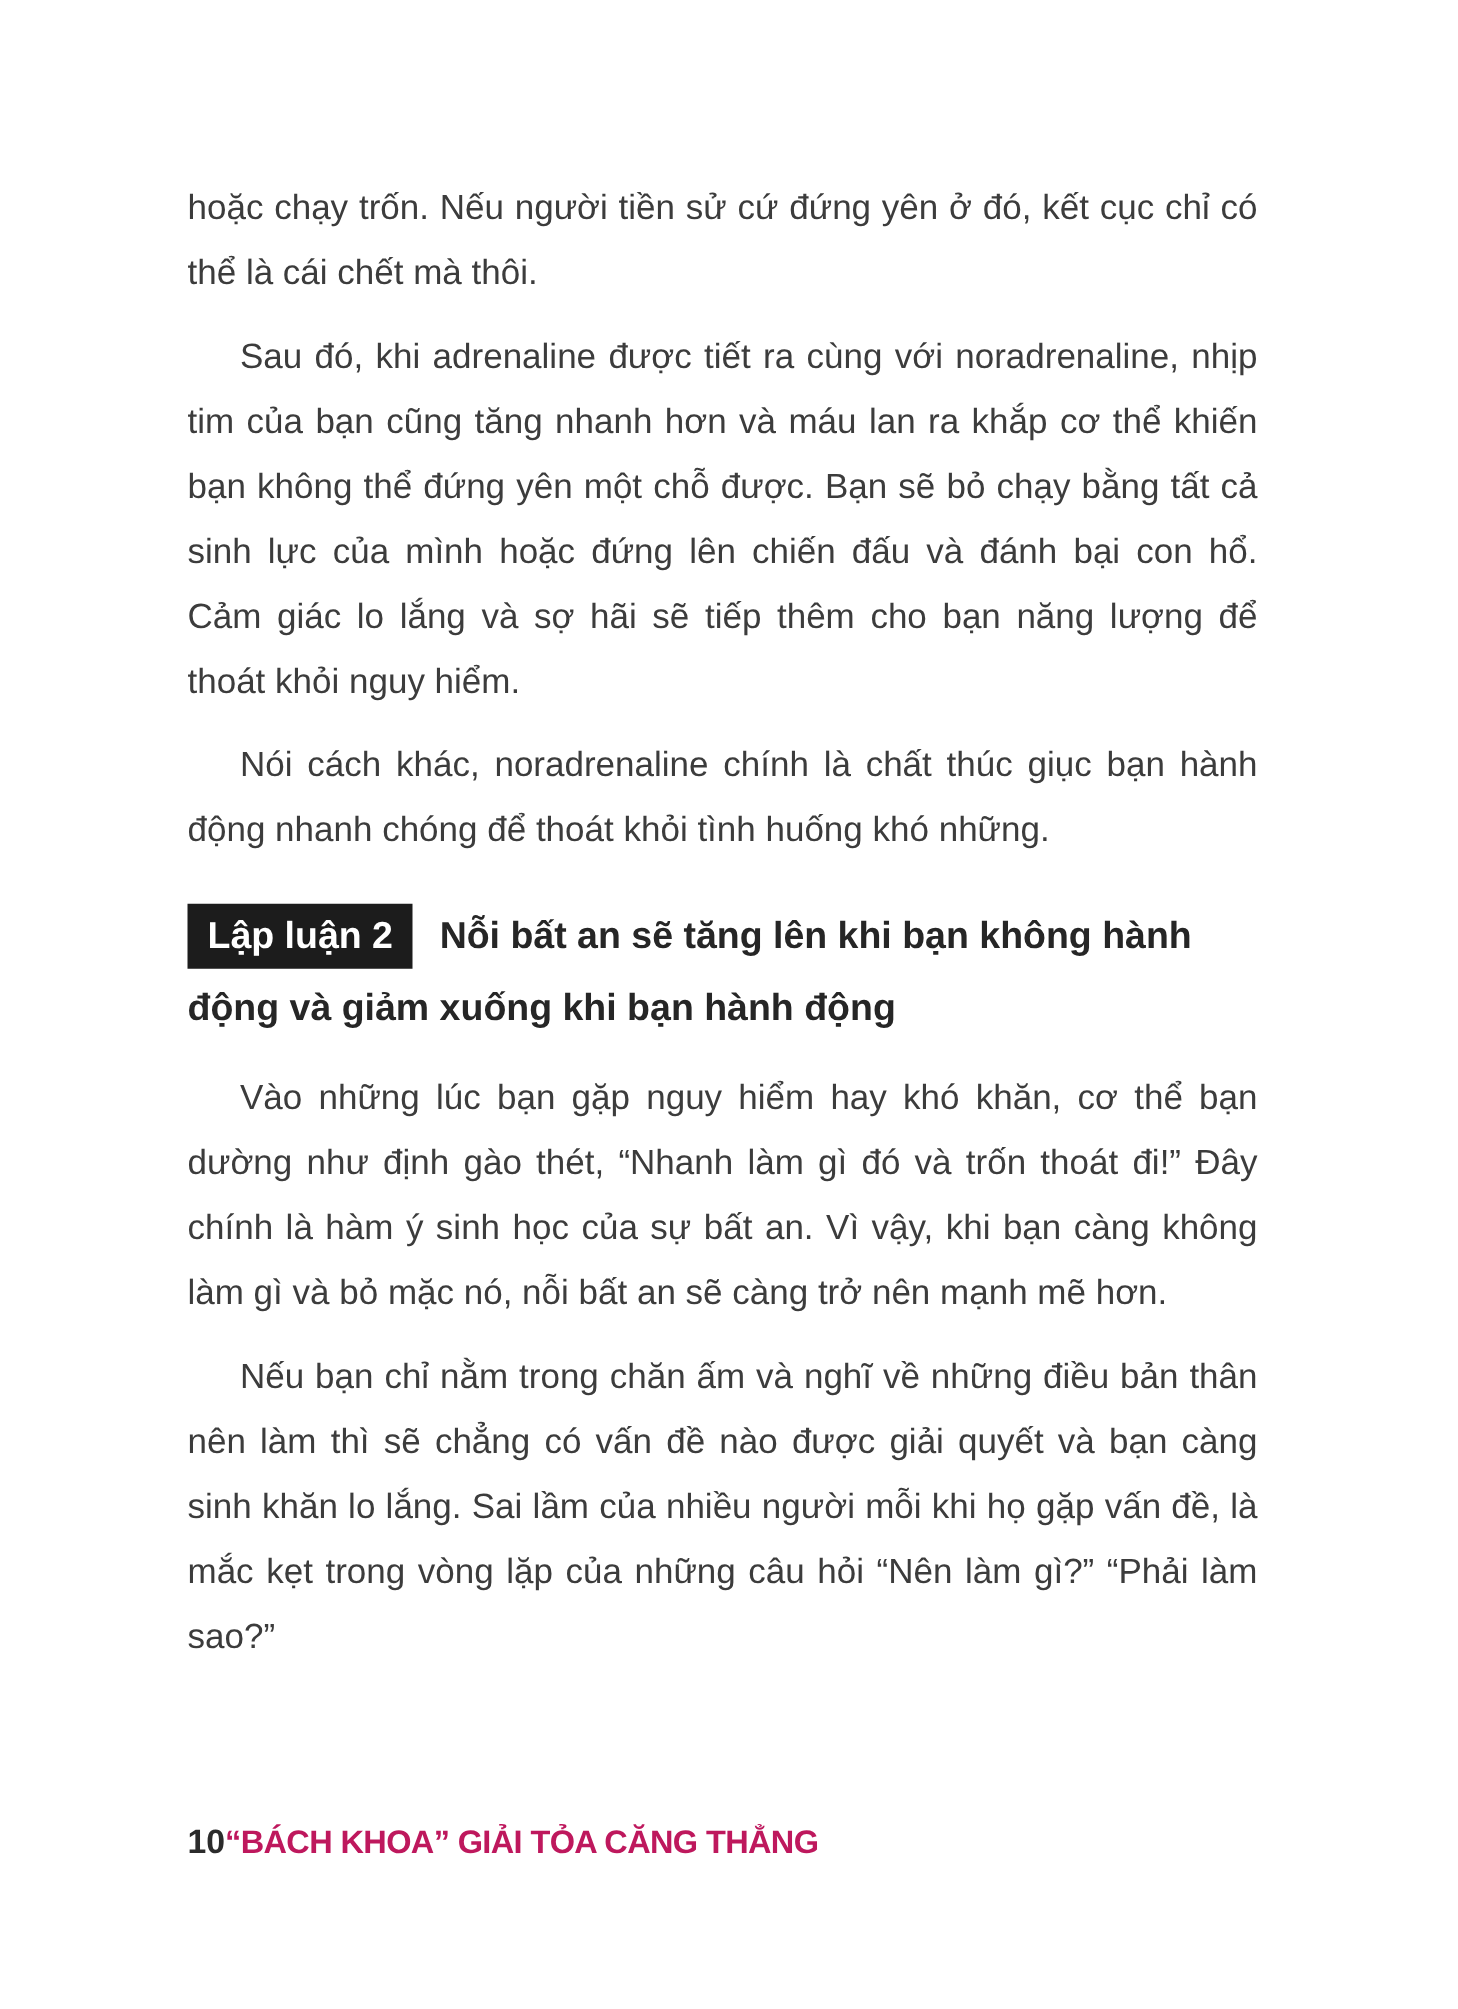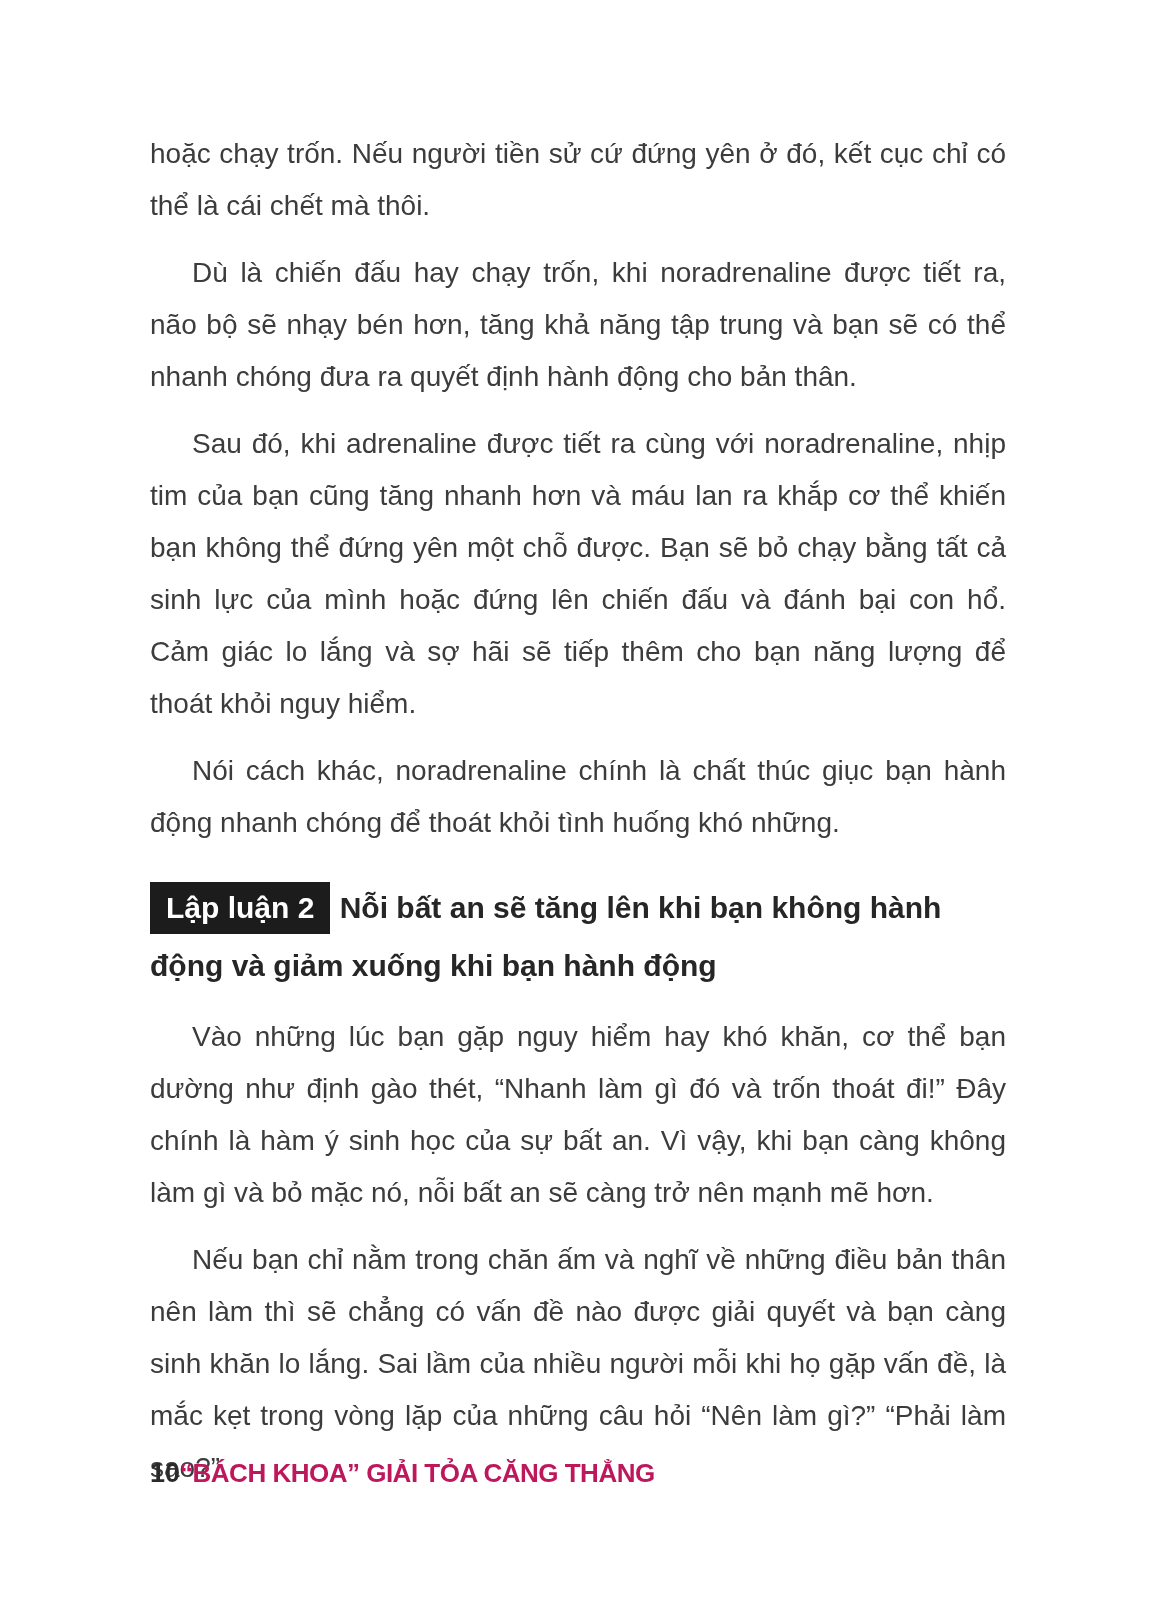--- a/index.html
+++ b/index.html
@@ -11,21 +11,21 @@
     position: relative;
     width: 1166px;
     height: 1607px;
     background: #ffffff;
     font-family: "Liberation Sans", sans-serif;
     overflow: hidden;
   }
   .content {
     position: absolute;
     left: 150px;
-    top: 128px;
+    top: 140px;
     width: 856px;
   }
   .para {
     font-size: 28px;
     line-height: 52px;
     text-align: justify;
     color: #3c3c3c;
     margin: 0 0 15px 0;
     text-indent: 42px;
   }
@@ -38,21 +38,21 @@
     line-height: 58px;
     font-weight: bold;
     color: #262626;
     text-align: left;
   }
   .badge {
     display: inline-block;
     background: #1c1c1c;
     color: #ffffff;
     padding: 0 16px;
-    margin-right: 1px;
+    margin-right: 13px;
     line-height: 52px;
     font-size: 30px;
     font-weight: bold;
     vertical-align: baseline;
   }
   .footer {
     position: absolute;
     left: 150px;
     top: 1458px;
     width: 856px;
@@ -73,21 +73,20 @@
   }
 </style>
 </head>
 <body>
 
 <div class="page">
   <div class="content">
 
     <p class="para continuation">hoặc chạy trốn. Nếu người tiền sử cứ đứng yên ở đó, kết cục chỉ có thể là cái chết mà thôi.</p>
 
-    <p class="para">Dù là chiến đấu hay chạy trốn, khi noradrenaline được tiết ra, não bộ sẽ nhạy bén hơn, tăng khả năng tập trung và bạn sẽ có thể nhanh chóng đưa ra quyết định hành động cho bản thân.</p>
 
     <p class="para">Sau đó, khi adrenaline được tiết ra cùng với noradrenaline, nhịp tim của bạn cũng tăng nhanh hơn và máu lan ra khắp cơ thể khiến bạn không thể đứng yên một chỗ được. Bạn sẽ bỏ chạy bằng tất cả sinh lực của mình hoặc đứng lên chiến đấu và đánh bại con hổ. Cảm giác lo lắng và sợ hãi sẽ tiếp thêm cho bạn năng lượng để thoát khỏi nguy hiểm.</p>
 
     <p class="para">Nói cách khác, noradrenaline chính là chất thúc giục bạn hành động nhanh chóng để thoát khỏi tình huống khó những.</p>
 
     <h2 class="section-heading">
       <span class="badge">Lập luận 2</span>
       <span>Nỗi bất an sẽ tăng lên khi bạn không hành động và giảm xuống khi bạn hành động</span>
     </h2>
 

